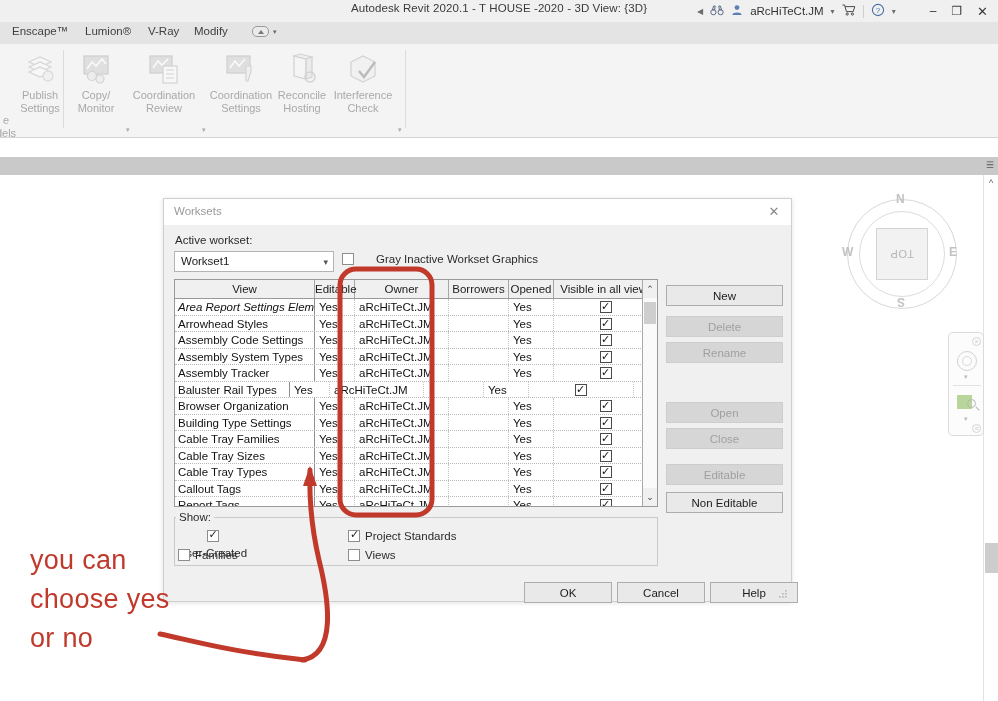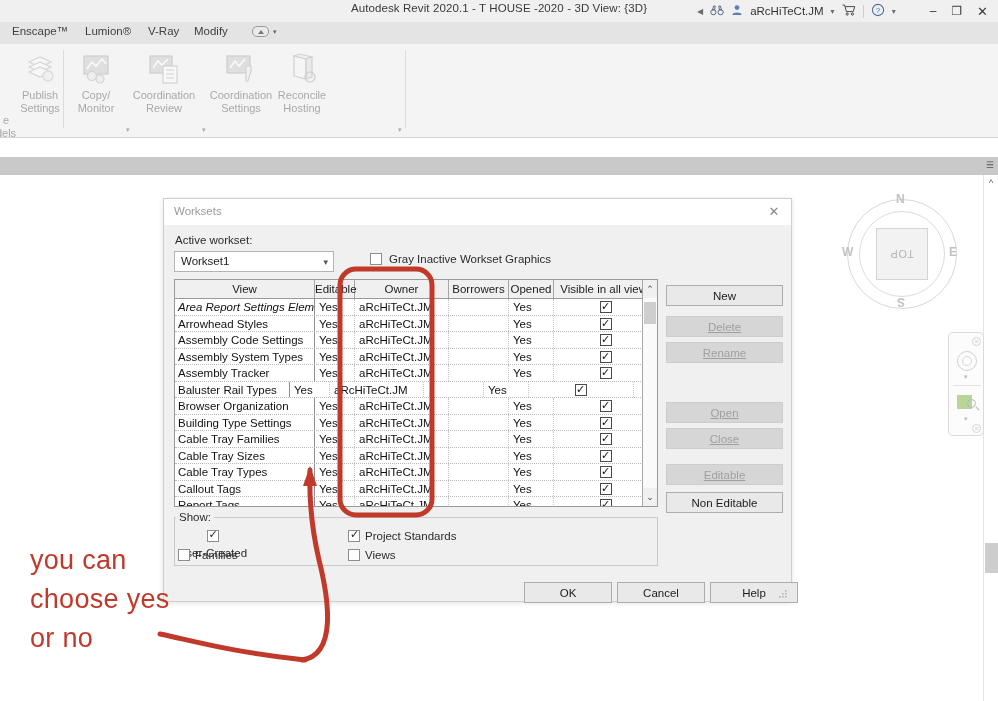--- a/index.html
+++ b/index.html
@@ -191,22 +191,22 @@
   .combo {
     position: absolute; left: 10px; top: 26px; width: 160px; height: 21px;
     background: #ffffff; border: 1px solid #b4b4b4;
     font-size: 11.5px; color: #1c1c1c; padding: 3px 6px;
   }
   .combo-arrow {
     position: absolute; right: 5px; top: 5px; font-size: 9px; color: #555;
   }
   .chk-gray {
     position: absolute; left: 178px; top: 28px;
-    display: flex; align-items: center; gap: 7px;
-    font-size: 11.5px; color: #2b2b2b; margin-left: 28px;
+    display: flex; align-items: center; gap: 22px;
+    font-size: 11.5px; color: #2b2b2b;
   }
   .cbox {
     width: 12px; height: 12px; border: 1px solid #8d8d8d; background: #fff;
     display: inline-block; position: relative; flex: none;
   }
   .cbox.checked::after {
     content: "✓"; position: absolute; left: 1px; top: -3px;
     font-size: 11px; color: #222;
   }
 
@@ -252,21 +252,21 @@
     position: absolute; left: 1px; top: 22px; width: 12px; height: 22px;
     background: #cecece;
   }
 
   
   .btn {
     position: absolute; height: 21px; font-size: 11.5px;
     text-align: center; line-height: 20px;
     border: 1px solid #adadad; background: #e9e9e9; color: #1c1c1c;
   }
-  .btn.dis { color: #a0a0a0; background: #d6d6d6; border-color: #cdcdcd; text-decoration: underline; }
+  .btn.dis { color: #a0a0a0; background: #d6d6d6; border-color: #cdcdcd; }
   .side-btn { left: 502px; width: 117px; }
 
   
   .show-group {
     position: absolute; left: 10px; top: 292px; width: 484px; height: 49px;
     border: 1px solid #c9c9c9; background: #f0f0f0;
   }
   .show-lbl {
     position: absolute; left: 12px; top: 286px; font-size: 11.5px;
     color: #2b2b2b; background: #f0f0f0; padding: 0 3px;
@@ -420,20 +420,30 @@
           <path d="M10 4 L22 7 L22 27 L10 24 Z" fill="#f6f6f6" stroke="#b6b6b6" stroke-width="1.2"></path>
           <path d="M10 4 L16 2 L28 5 L22 7 Z" fill="#ececec" stroke="#b6b6b6" stroke-width="1.2"></path>
           <path d="M22 7 L28 5 L28 25 L22 27 Z" fill="#e2e2e2" stroke="#b6b6b6" stroke-width="1.2"></path>
           <circle cx="26" cy="25" r="5" fill="none" stroke="#b6b6b6" stroke-width="1.4"></circle>
         </svg>
       </div>
       <div>Reconcile</div>
       <div>Hosting</div>
     </div>
 
+    <div class="rb-item" style="left:327px; top:8px; width:72px;">
+      <div class="rb-ico">
+        <svg width="36" height="34" viewBox="0 0 36 34">
+          <path d="M6 10 L18 4 L30 10 L30 24 L18 30 L6 24 Z" fill="#efefef" stroke="#b6b6b6" stroke-width="1.2"></path>
+          <polyline points="14,19 19,25 30,10" fill="none" stroke="#8d8d8d" stroke-width="2.4"></polyline>
+        </svg>
+      </div>
+      <div>Interference</div>
+      <div>Check</div>
+    </div>
     <div class="rb-caret" style="position:absolute; left:398px; top:82px;">▾</div>
 
     <div class="coord-label">Coordinate</div>
   </div>
 
   <div class="view-area"></div>
   <div class="gray-band"></div>
   <div class="band-thumb">☰</div>
 
   <div class="right-scroll">

